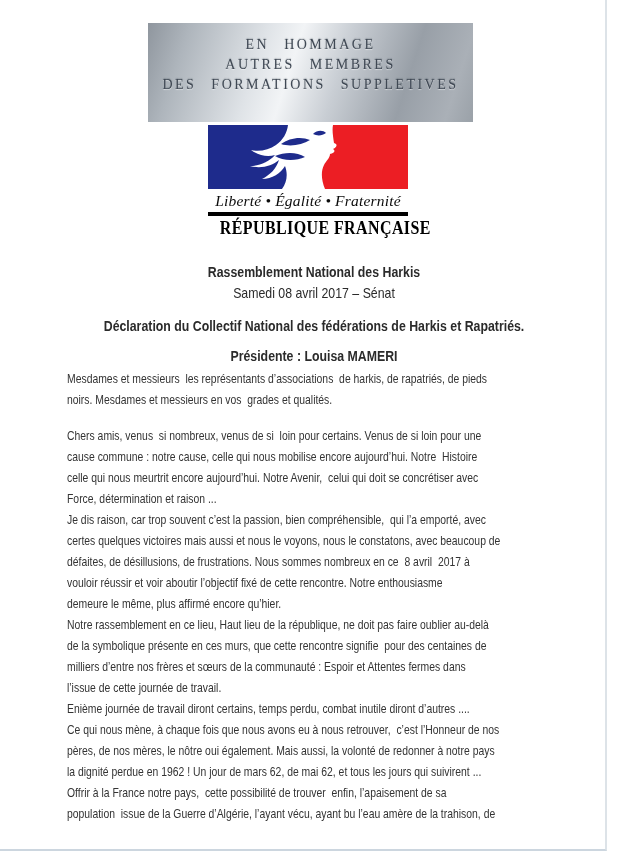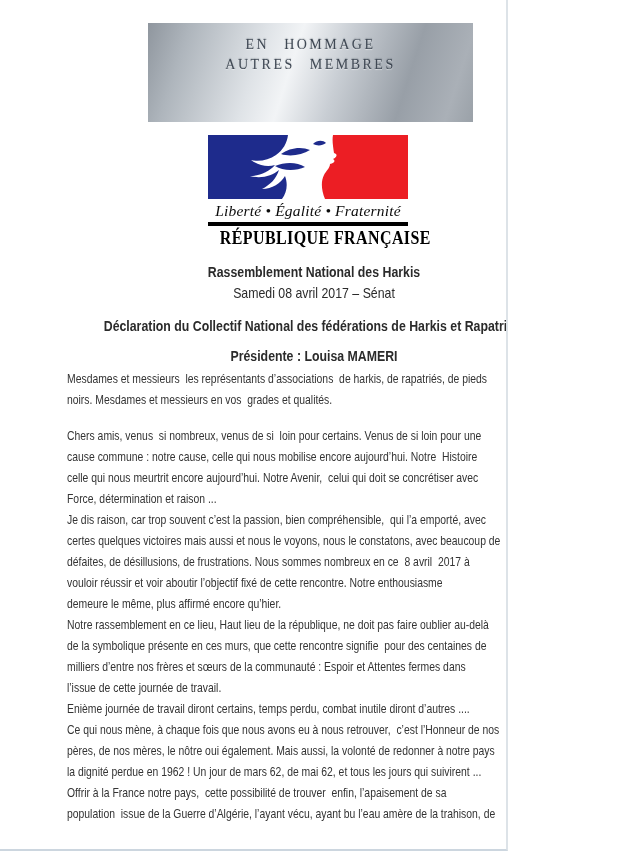--- a/index.html
+++ b/index.html
@@ -1,18 +1,18 @@
 <!DOCTYPE html>
 <html><head>
 <meta charset="utf-8">
 <style>
   html, body { margin: 0; padding: 0; background: #ffffff; }
   .page {
     position: relative;
-    width: 508px;
+    width: 607px;
     height: 851px;
     background: #ffffff;
     overflow: hidden;
     box-sizing: border-box;
     border-right: 2px solid #dde3e8;
     border-bottom: 2px solid #ccd6df;
     font-family: "Liberation Sans", sans-serif;
   }
 
   
@@ -34,21 +34,21 @@
     letter-spacing: 2.5px;
     word-spacing: 9px;
     color: #3f4854;
     text-shadow: 0 1px 1px rgba(255,255,255,0.55), 0 -1px 1px rgba(40,50,60,0.25);
     white-space: nowrap;
   }
 
   
   .logo {
     position: absolute;
-    left: 203px; top: 135px;
+    left: 203px; top: 125px;
     width: 210px;
     text-align: center;
   }
   .flag-svg { display: block; width: 200px; height: 64px; margin: 0 auto; }
   .motto {
     font-family: "Liberation Serif", serif;
     font-style: italic;
     font-size: 15.5px;
     letter-spacing: 0.2px;
     color: #0c0c0c;
@@ -99,20 +99,21 @@
   .body-text p + p { margin-top: 15px; }
 </style>
 </head>
 <body>
 
 <div class="page">
 
   <div class="plaque">
     <div class="plaque-line">EN HOMMAGE</div>
     <div class="plaque-line">AUTRES MEMBRES</div>
+    <div class="plaque-line">DES FORMATIONS SUPPLETIVES</div>
   </div>
 
   <div class="logo">
     <svg class="flag-svg" viewBox="0 0 200 64" aria-hidden="true">
       <rect x="0" y="0" width="100" height="64" fill="#1E2B8C"></rect>
       <rect x="100" y="0" width="100" height="64" fill="#EC1E24"></rect>
       <path fill="#ffffff" d="M80,0 C79,8 75,15 68,20 C61,25 51,27 43,25 C51,31 60,32 67,30 C61,37 51,41 42,41 C53,44 64,41 71,35 C68,44 62,50 54,54 C64,54 73,48 77,41 C80,49 79,57 74,64 L117,64 C113,54 113,46 116,40 C118,36 122,33 122,29 C126,28 128,26 125,24 C129,22 130,19 126,18 C125,11 124,5 125,0 Z"></path>
       <path d="M73,19 C81,13 93,11 102,15 C94,20 82,22 73,19 Z" fill="#1E2B8C"></path>
       <path d="M67,31 C77,27 89,27 97,32 C88,36 75,36 67,31 Z" fill="#1E2B8C"></path>
       <path d="M105,9 C109,5 115,5 118,8 C114,11 109,11 105,9 Z" fill="#1E2B8C"></path>

